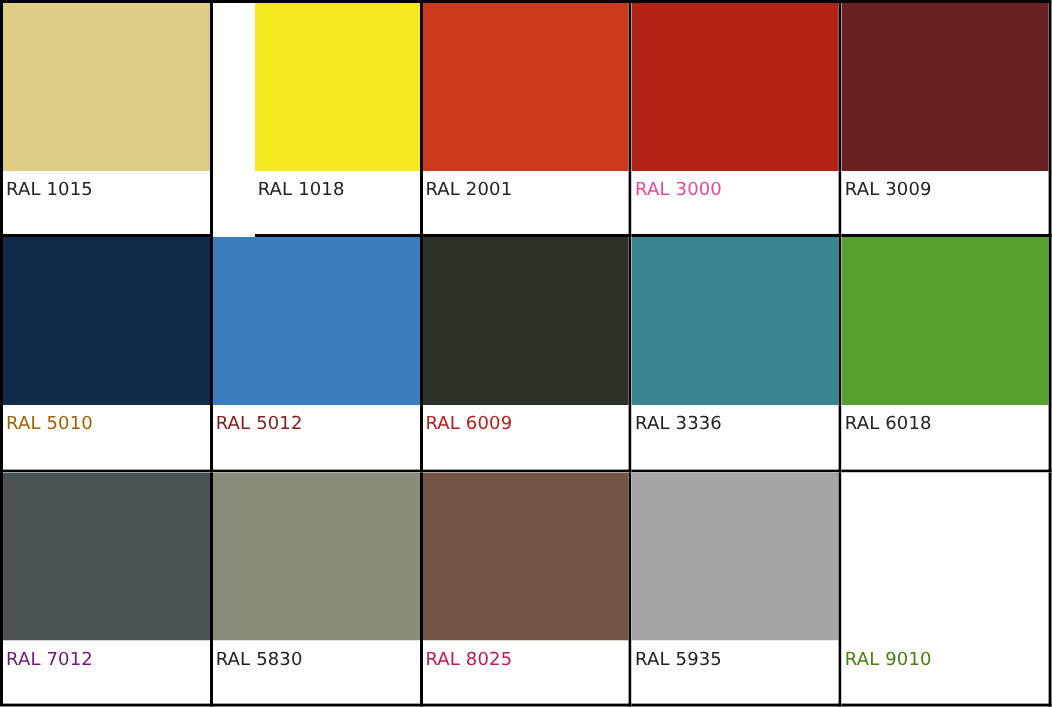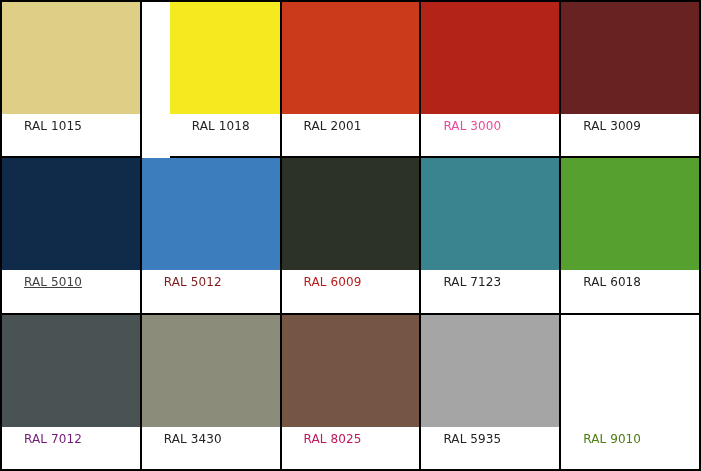--- a/index.html
+++ b/index.html
@@ -53,21 +53,21 @@
     background: #ffffff;
   }
 
   
   .swatch-label-strip {
     flex: 1 1 auto;
     display: flex;
     align-items: flex-start;
     box-sizing: border-box;
     background: #ffffff;
-    padding: 5px 0 0 22px;
+    padding: 5px 0 0 2px;
   }
 
   .swatch-label {
     font-size: 12px;
     line-height: 14px;
     color: #232323;
     letter-spacing: 0.1px;
     white-space: nowrap;
     font-family: "DejaVu Sans", "Liberation Sans", sans-serif;
   }
@@ -109,63 +109,63 @@
     <div class="swatch-cell" style="border-right-color: rgb(0, 0, 0); border-bottom-color: rgb(0, 0, 0);">
       <div class="swatch-color" style="background-color: rgb(104, 34, 33);"></div>
       <div class="swatch-label-strip">
         <span class="swatch-label" style="color: rgb(35, 35, 35);">RAL 3009</span>
       </div>
     </div>
 
     <div class="swatch-cell" style="border-right-color: rgb(0, 0, 0); border-bottom-color: rgb(0, 0, 0);">
       <div class="swatch-color" style="background-color: rgb(16, 42, 73);"></div>
       <div class="swatch-label-strip">
-        <span class="swatch-label" style="color: #404040; text-decoration: underline;">RAL 5010</span>
+        <span class="swatch-label" style="color: #a16207;">RAL 5010</span>
       </div>
     </div>
 
     <div class="swatch-cell" style="border-right-color: rgb(0, 0, 0); border-bottom-color: rgb(0, 0, 0);">
       <div class="swatch-color" style="background-color: rgb(59, 125, 189);"></div>
       <div class="swatch-label-strip">
         <span class="swatch-label" style="color: #7f1d1d;">RAL 5012</span>
       </div>
     </div>
 
     <div class="swatch-cell" style="border-right-color: rgb(0, 0, 0); border-bottom-color: rgb(0, 0, 0);">
       <div class="swatch-color" style="background-color: rgb(44, 50, 39);"></div>
       <div class="swatch-label-strip">
         <span class="swatch-label" style="color: #b91c1c;">RAL 6009</span>
       </div>
     </div>
 
     <div class="swatch-cell" style="border-right-color: rgb(0, 0, 0); border-bottom-color: rgb(0, 0, 0);">
       <div class="swatch-color" style="background-color: rgb(58, 132, 144);"></div>
       <div class="swatch-label-strip">
-        <span class="swatch-label" style="color: rgb(35, 35, 35);">RAL 7123</span>
+        <span class="swatch-label" style="color: rgb(35, 35, 35);">RAL 3336</span>
       </div>
     </div>
 
     <div class="swatch-cell" style="border-right-color: rgb(0, 0, 0); border-bottom-color: rgb(0, 0, 0);">
       <div class="swatch-color" style="background-color: rgb(85, 160, 47);"></div>
       <div class="swatch-label-strip">
         <span class="swatch-label" style="color: rgb(35, 35, 35);">RAL 6018</span>
       </div>
     </div>
 
     <div class="swatch-cell" style="border-right-color: rgb(0, 0, 0); border-bottom-color: rgb(0, 0, 0);">
       <div class="swatch-color" style="background-color: rgb(74, 83, 84);"></div>
       <div class="swatch-label-strip">
         <span class="swatch-label" style="color: #701a75;">RAL 7012</span>
       </div>
     </div>
 
     <div class="swatch-cell" style="border-right-color: rgb(0, 0, 0); border-bottom-color: rgb(0, 0, 0);">
       <div class="swatch-color" style="background-color: rgb(139, 140, 122);"></div>
       <div class="swatch-label-strip">
-        <span class="swatch-label" style="color: rgb(35, 35, 35);">RAL 3430</span>
+        <span class="swatch-label" style="color: rgb(35, 35, 35);">RAL 5830</span>
       </div>
     </div>
 
     <div class="swatch-cell" style="border-right-color: rgb(0, 0, 0); border-bottom-color: rgb(0, 0, 0);">
       <div class="swatch-color" style="background-color: rgb(117, 85, 68);"></div>
       <div class="swatch-label-strip">
         <span class="swatch-label" style="color: #be185d;">RAL 8025</span>
       </div>
     </div>
 

